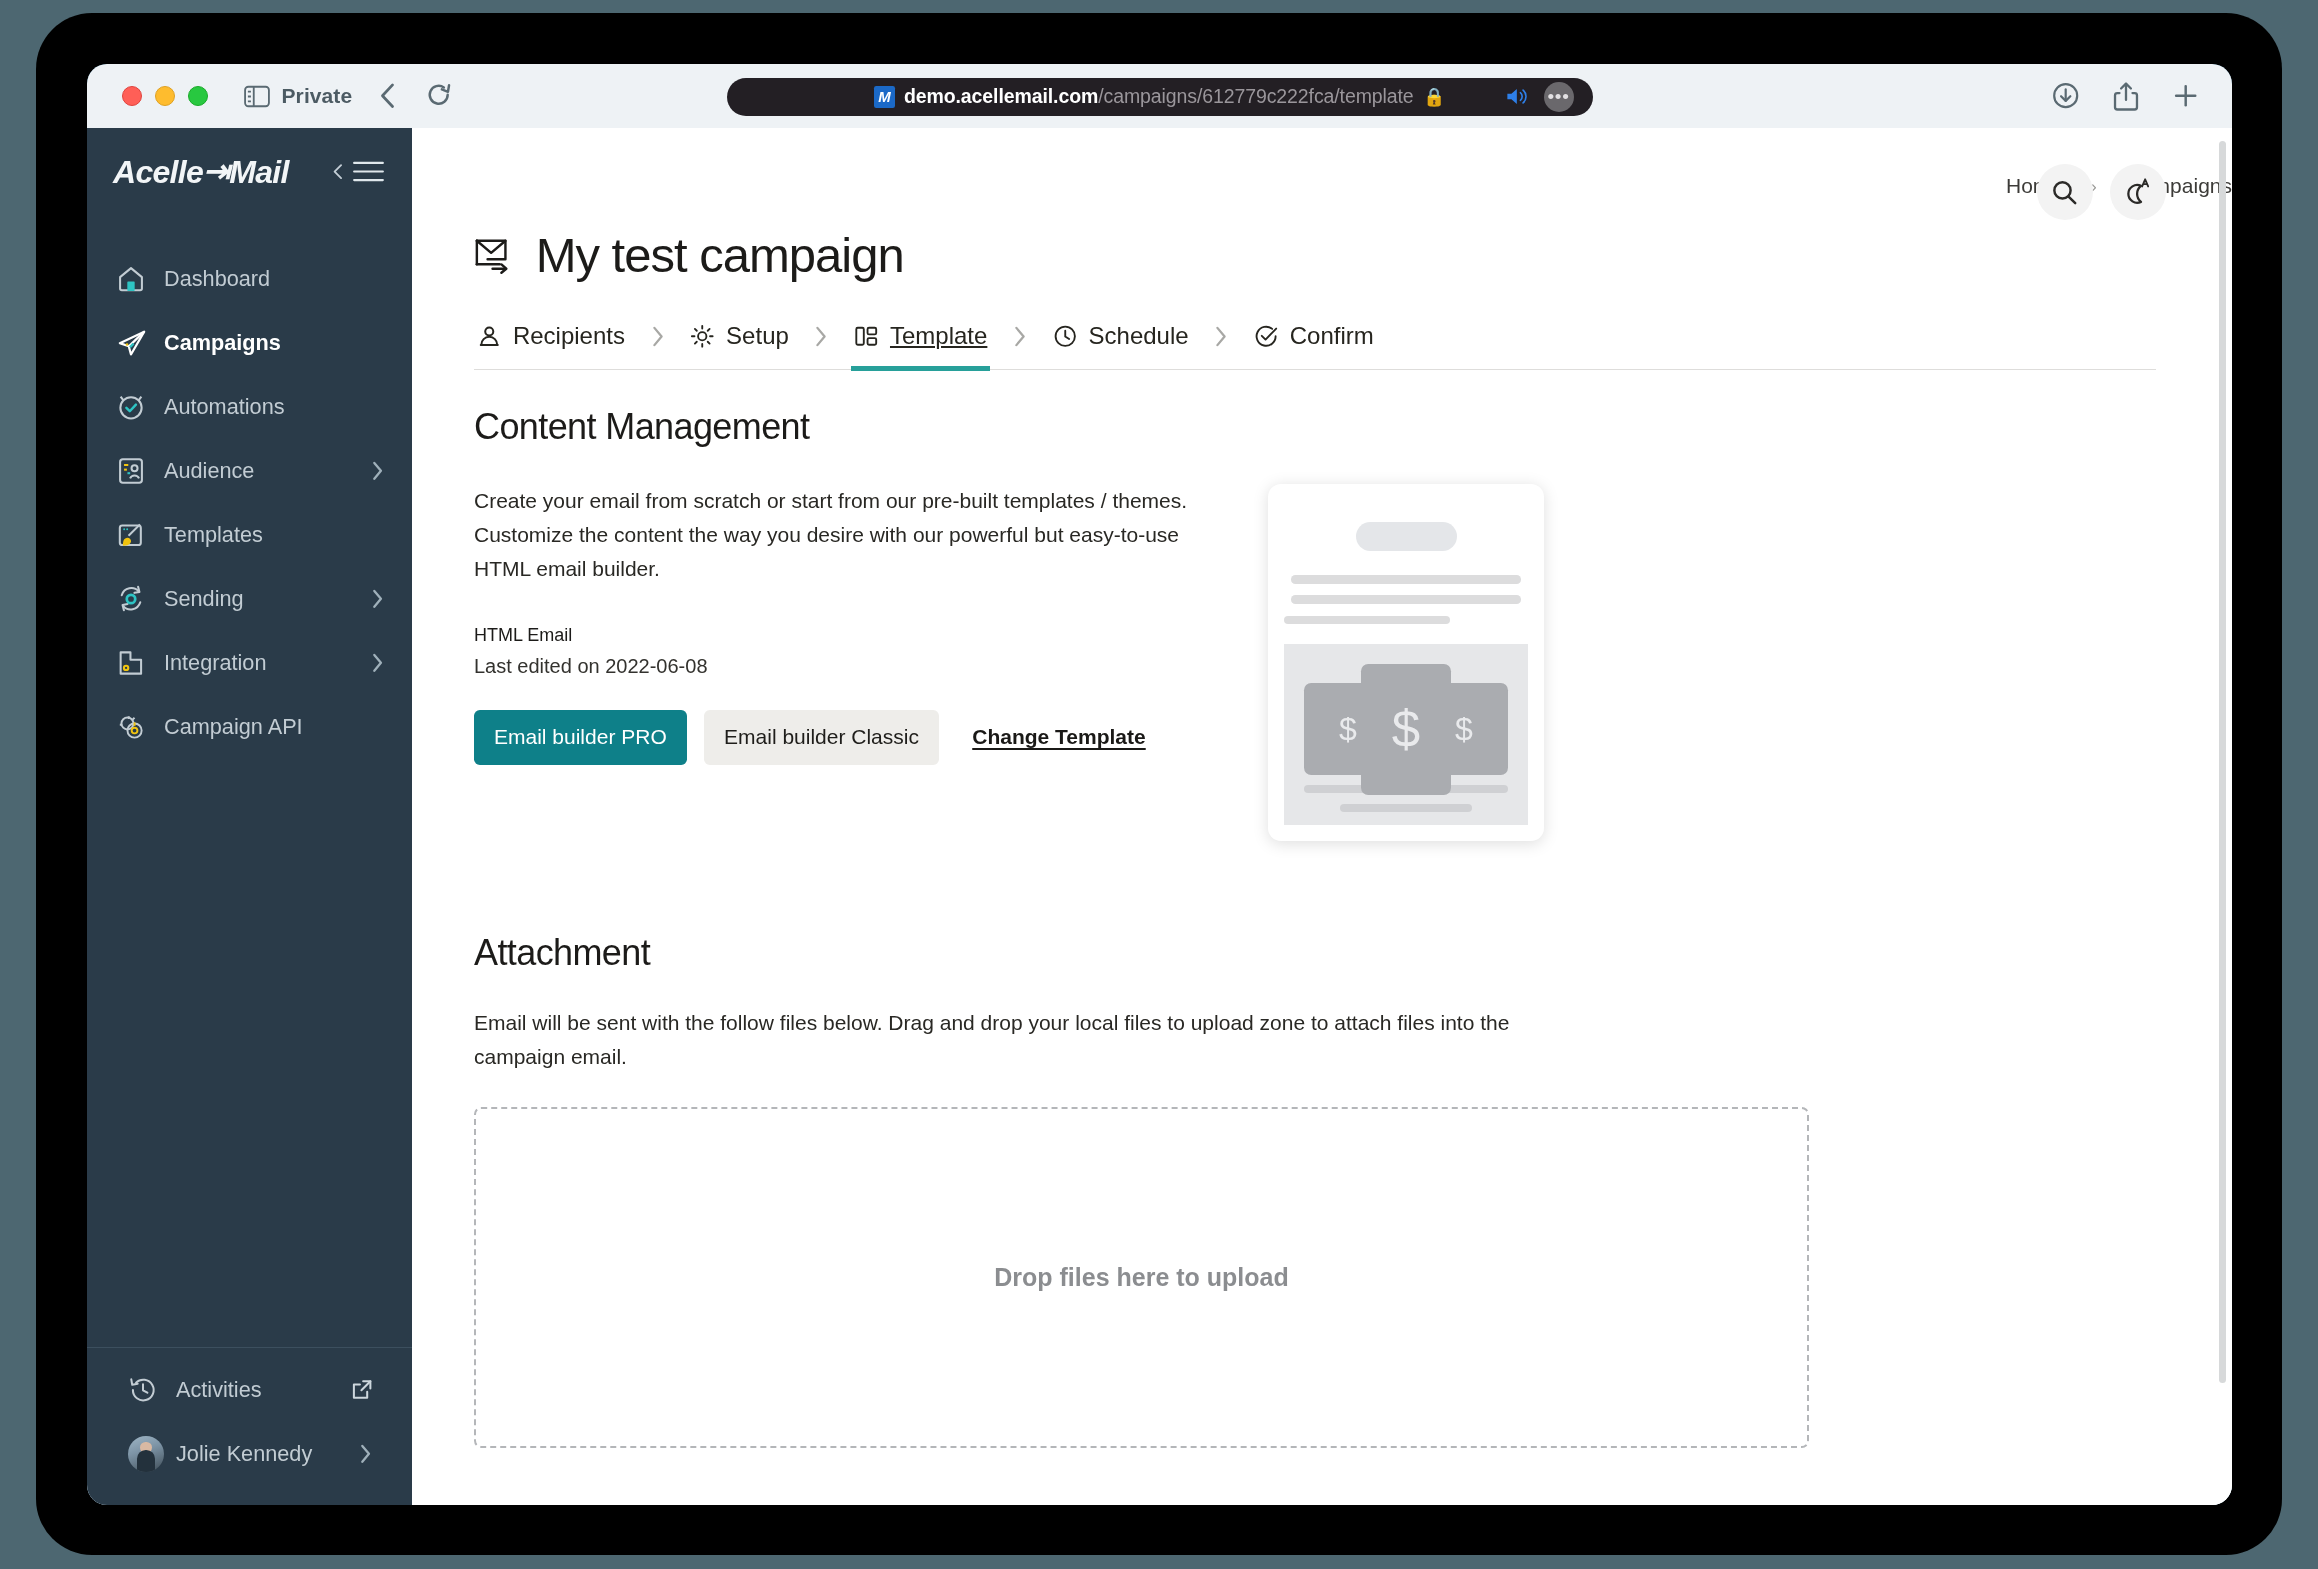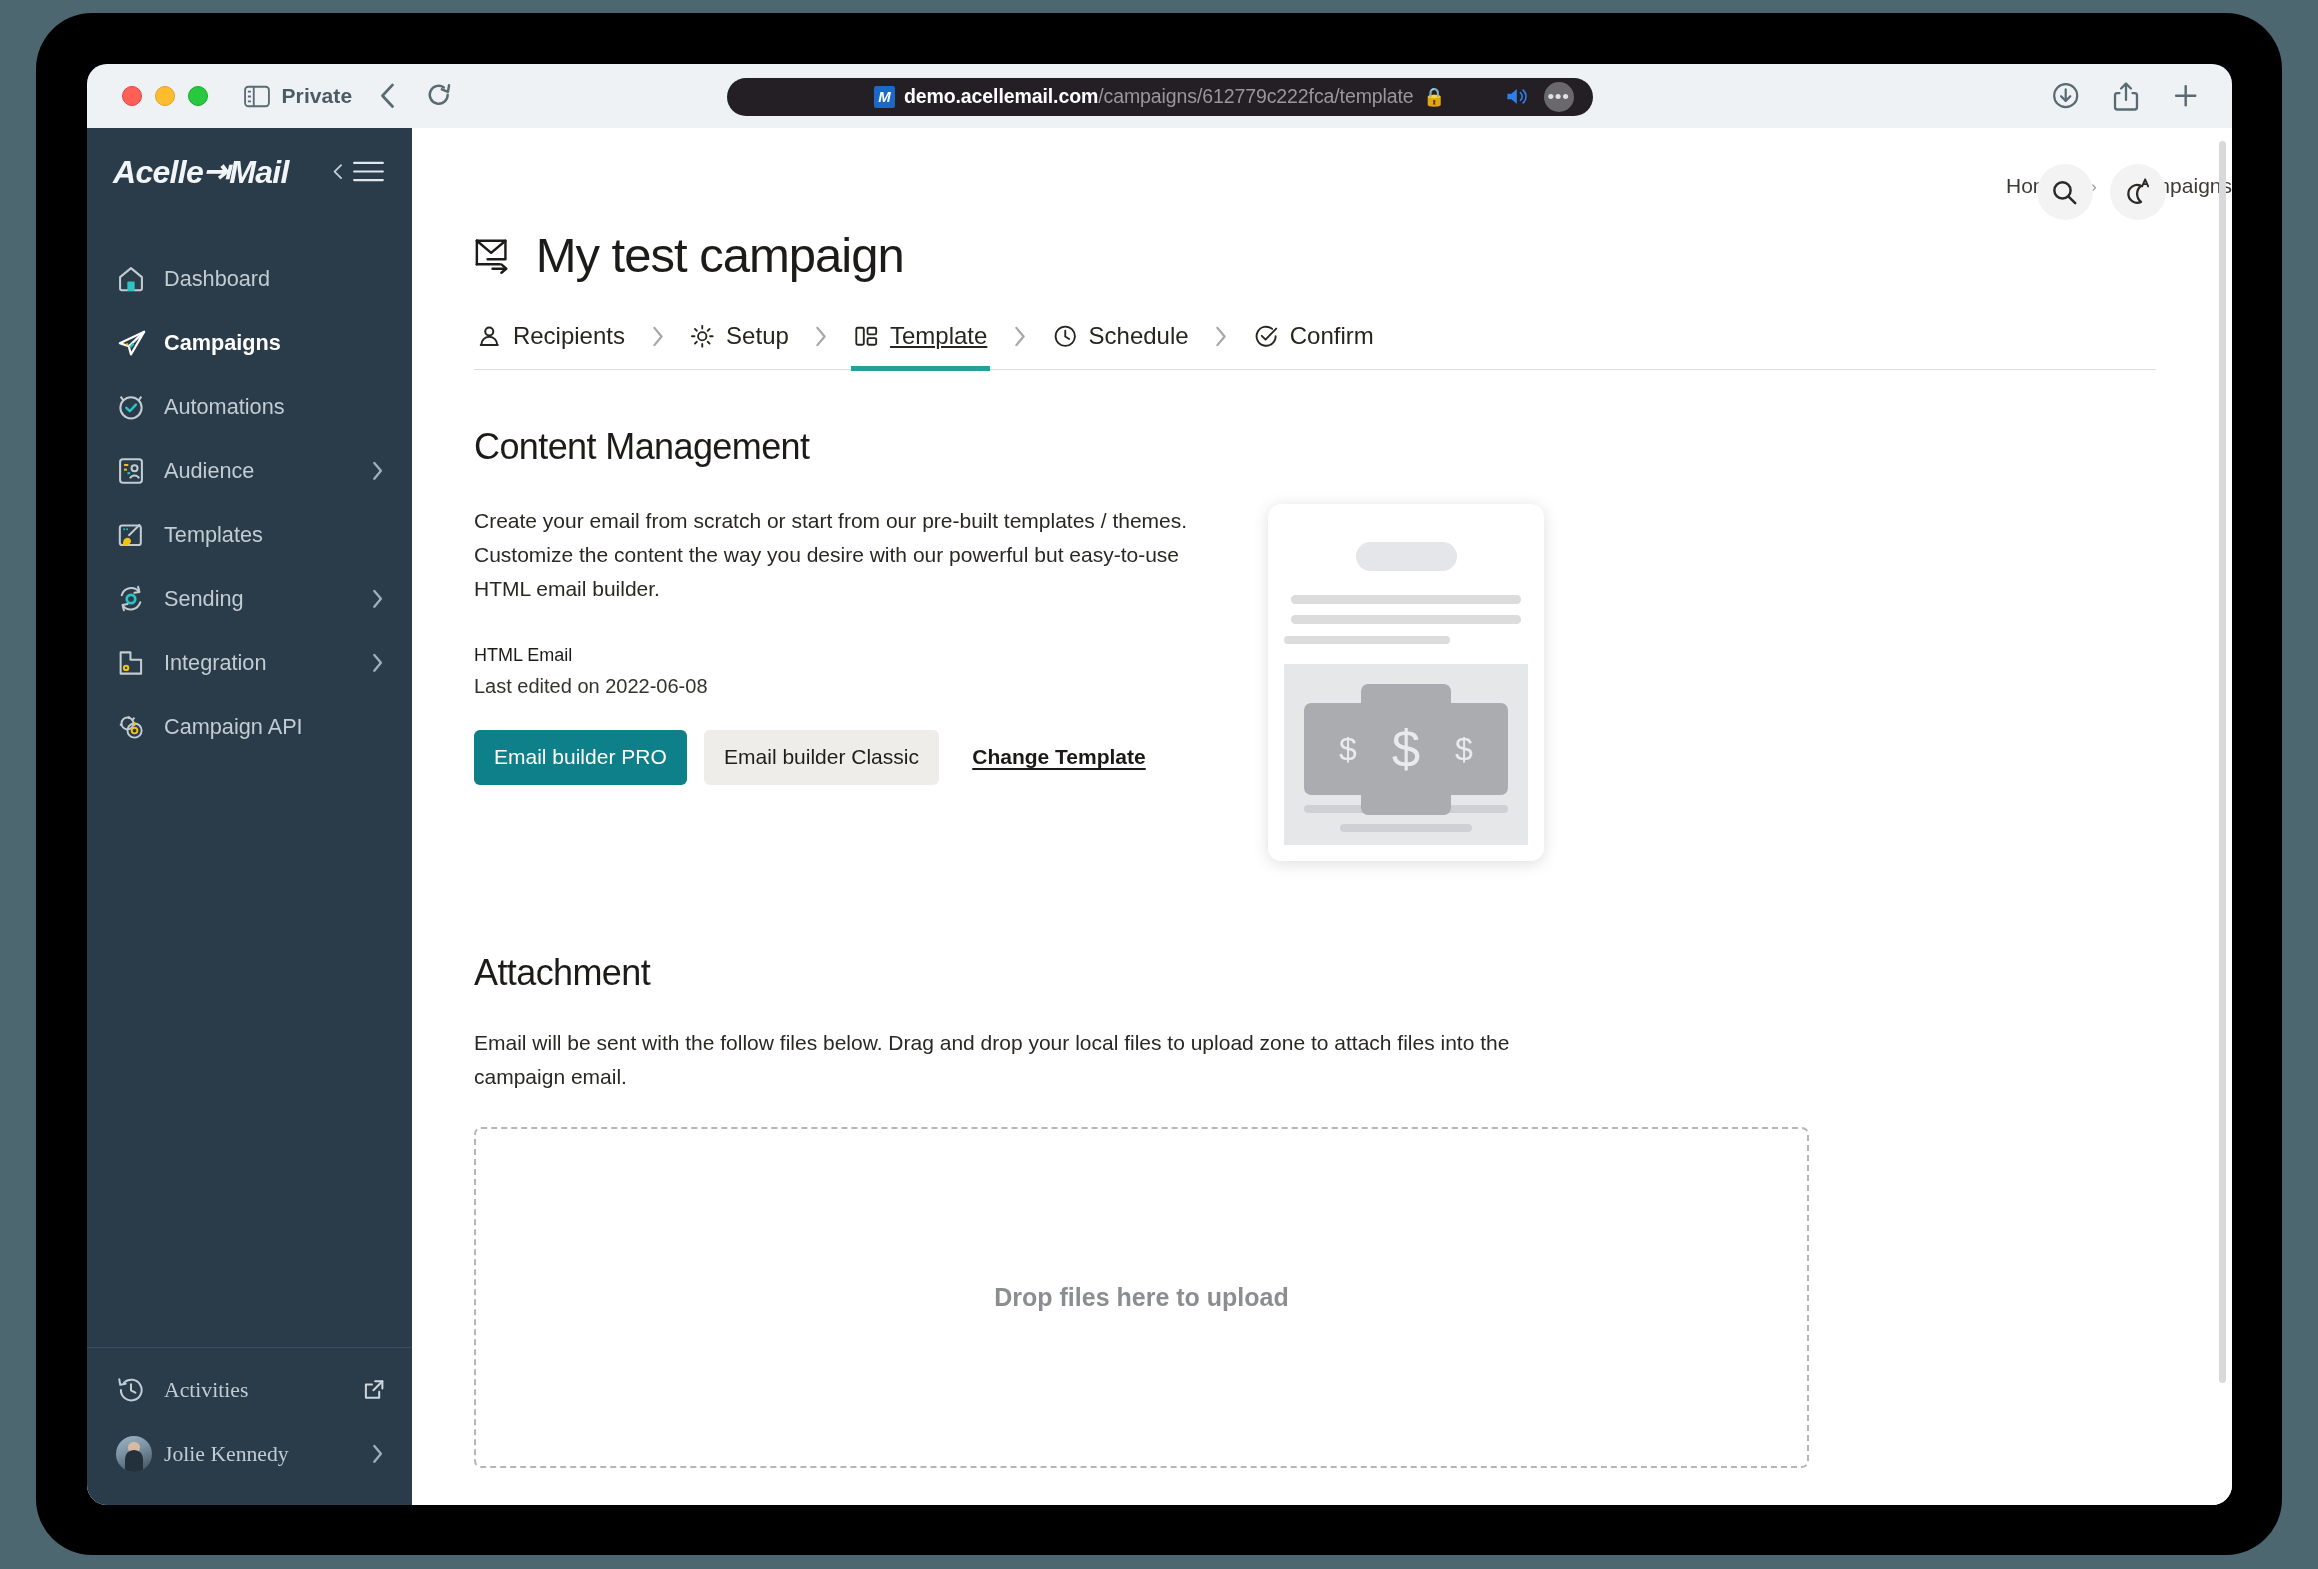--- a/index.html
+++ b/index.html
@@ -86,21 +86,21 @@
   #nav{ margin-top:32px; }
   .nav-item{
     display:flex; align-items:center; height:64px; padding:0 27.4px 0 29px;
     font-size:21.7px; color:#c2ccd3; cursor:pointer;
   }
   .nav-item.active{ color:#ffffff; font-weight:700; }
   .nav-icon{ width:38px; flex:0 0 38px; display:flex; align-items:center; }
   .nav-label{ margin-left:10px; }
   .nav-chev{ margin-left:auto; color:#9fb0ba; }
 
-  #sidebar-bottom{ margin-top:auto; border-top:0.7px solid #3c4f5e; padding:10px 0 19px;font-family:Liberation Serif, serif; }
+  #sidebar-bottom{ margin-top:auto; border-top:0.7px solid #3c4f5e; padding:10px 12px 19px; }
   .avatar{
     width:36px;height:36px;border-radius:50%;flex:0 0 36px;
     background:linear-gradient(160deg,#9fb6c6 0%,#7d94a6 40%,#3f4d57 100%);
     position:relative; overflow:hidden;
   }
   .avatar:after{
     content:""; position:absolute; left:9.4px; top:14.4px; width:17.3px;height:24.5px;
     border-radius:8.7px 8.7px 0 0; background:#23313c;
   }
   .avatar:before{
@@ -130,21 +130,21 @@
   }
   .step.active{ font-weight:400;text-decoration:underline; }
   .step.active:after{
     content:""; position:absolute; left:0; right:0; bottom:-2.2px; height:5px; background:#27a09a;
   }
   .step-sep{ color:#a8a8a5; font-size:20px; margin:0 21.7px 19px; }
 
   .sec-title{ font-size:36px; font-weight:400; color:#1c1b19; letter-spacing:-0.6px;}
   .sec-p{ font-size:21px; line-height:1.62; color:#292824; }
 
-  #content-mgmt{ margin-top:56px; }
+  #content-mgmt{ margin-top:36px; }
   #cm-row{ display:flex; margin-top:36px; }
   #cm-left{ width:765px; }
 
   #html-email-title{ font-size:18px; margin-top:39px; color:#1c1b19;}
   #last-edited{ font-size:20px; color:#33322e; margin-top:8.7px; }
 
   #builder-row{ display:flex; align-items:center; margin-top:32px; gap:17.3px; }
   .btn{
     font-size:21px; border:none; border-radius:5.8px; padding:0 20px; height:55px;
     display:flex; align-items:center; cursor:pointer;

